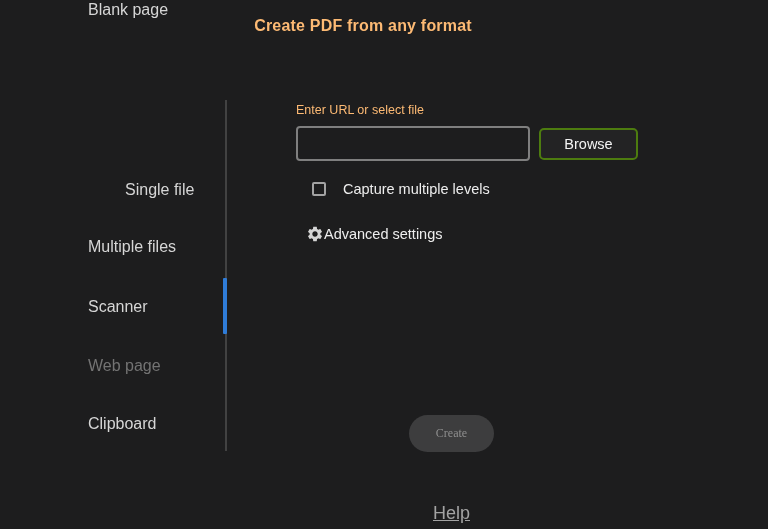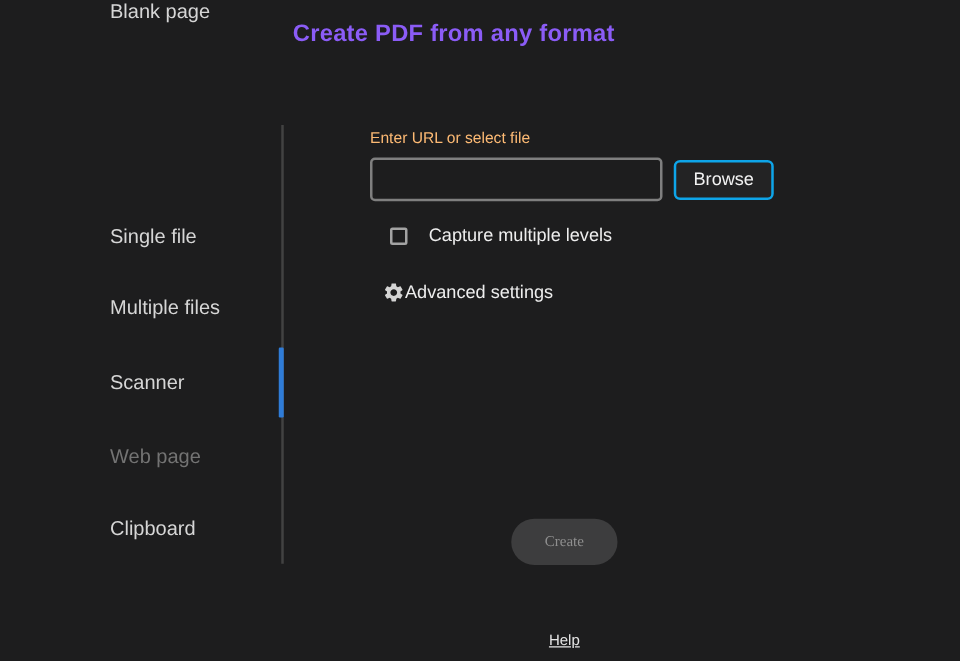--- a/index.html
+++ b/index.html
@@ -10,39 +10,39 @@
     background: #1d1d1e;
     font-family: "Liberation Sans", sans-serif;
     color: #d9d9d9;
     overflow: hidden;
   }
 
   .dialog-title {
     position: absolute;
     top: 17px; left: 0; width: 726px;
     text-align: center;
-    font-size: 19px;
+    font-size: 16px;
     font-weight: 700;
-    color: #8b5cf6;
+    color: #fdba74;
     letter-spacing: 0.2px;
   }
 
   
   .nav-item {
     position: absolute;
     left: 88px;
     font-size: 16px;
     line-height: 19px;
     color: #d6d6d6;
     cursor: pointer;
     white-space: nowrap;
   }
   .nav-item.selected { color: #737373; }
   .nav-item:nth-of-type(1) { top: 121px; }
-  .nav-item:nth-of-type(2) { top: 180px; }
+  .nav-item:nth-of-type(2) { top: 180px; margin-left: 37px; }
   .nav-item:nth-of-type(3) { top: 237px; }
   .nav-item:nth-of-type(4) { top: 297px; }
   .nav-item:nth-of-type(5) { top: 356px; }
   .nav-item:nth-of-type(6) { top: 414px; }
 
   .v-divider {
     position: absolute;
     left: 225px; top: 100px;
     width: 2px; height: 351px;
     background: #424242;
@@ -71,23 +71,23 @@
     border-radius: 4px;
     color: #ffffff;
     font-size: 14px;
     font-family: "Liberation Sans", sans-serif;
     padding: 0 10px;
     outline: none;
   }
   .browse-btn {
     position: absolute;
     left: 539px; top: 128px;
-    width: 80px; height: 32px;
+    width: 99px; height: 32px;
     background: #232324;
-    border: 2px solid #0ea5e9;
+    border: 2px solid #4d7c0f;
     border-radius: 5px;
     color: #f3f3f3;
     font-size: 14.5px;
     font-family: "Liberation Sans", sans-serif;
     cursor: pointer;
   }
 
   .checkbox-row {
     position: absolute;
     left: 312px; top: 181px;
@@ -137,22 +137,22 @@
     cursor: default;
   }
 
   .help-row {
     position: absolute;
     left: 225px; top: 503px;
     width: 453px;
     text-align: center;
   }
   .help-link {
-    font-size: 12px;
-    color: #e5e5e5;
+    font-size: 18px;
+    color: #a3a3a3;
     text-decoration: underline;
     cursor: pointer;
   }
 </style>
 </head>
 <body>
 
 <div class="dialog-title">Create PDF from any format</div>
 
 <div class="nav-item">Single file</div>

